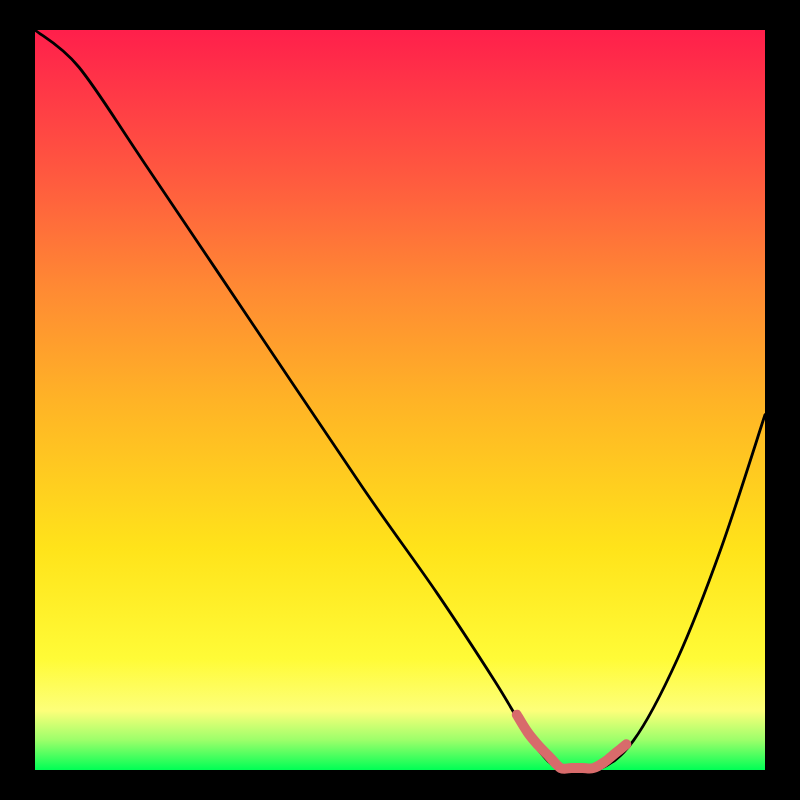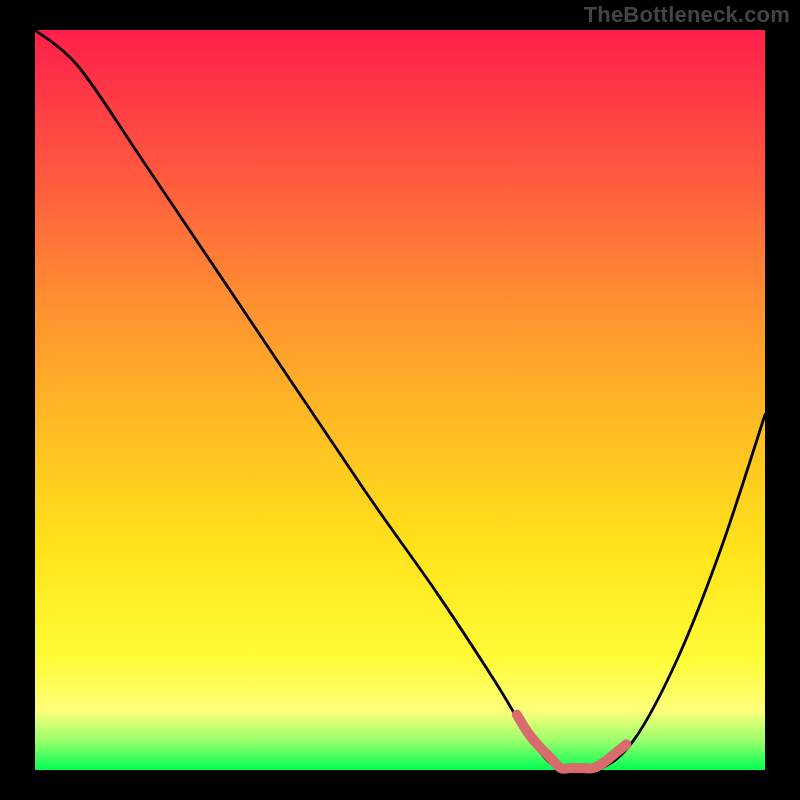--- a/index.html
+++ b/index.html
@@ -61,21 +61,20 @@
     width: 730px;
     height: 740px;
     overflow: visible;
   }
 </style>
 </head>
 <body>
 
 <div class="frame">
 
-  <div class="watermark">TheBottleneck.com</div>
 
   <div class="plot">
     <div class="gradient"></div>
 
     <svg class="curve" viewBox="0 0 730 740" preserveAspectRatio="none">
       <path d="M 0.0 0.0 C 7.3 6.2, 25.5 14.8, 43.8 37.0 C 62.0 59.2, 80.3 90.0, 109.5 133.2 C 138.7 176.4, 182.5 241.7, 219.0 296.0 C 255.5 350.3, 298.1 414.4, 328.5 458.8 C 358.9 503.2, 379.6 530.3, 401.5 562.4 C 423.4 594.5, 444.1 626.5, 459.9 651.2 C 475.7 675.9, 485.5 695.6, 496.4 710.4 C 507.4 725.2, 514.6 735.1, 525.6 740.0 C 536.6 744.9, 549.9 744.9, 562.1 740.0 C 574.3 735.1, 585.2 728.9, 598.6 710.4 C 612.0 691.9, 627.8 661.1, 642.4 629.0 C 657.0 596.9, 671.6 558.7, 686.2 518.0 C 700.8 477.3, 722.7 407.0, 730.0 384.8" fill="none" stroke="#000" stroke-width="2.8" stroke-linecap="round" stroke-linejoin="round"></path>
       <path d="M 481.8 684.7 C 483.6 687.7, 489.1 697.3, 492.8 702.5 C 496.4 707.7, 500.1 711.7, 503.7 715.8 C 507.3 719.9, 511.0 723.2, 514.6 726.9 C 518.3 730.6, 522.0 736.1, 525.6 738.0 C 529.3 739.9, 532.9 738.0, 536.5 738.0 C 540.2 738.0, 543.9 738.0, 547.5 738.0 C 551.1 738.0, 554.8 739.0, 558.5 738.0 C 562.1 737.0, 565.8 734.5, 569.4 732.1 C 573.0 729.6, 576.7 726.2, 580.4 723.2 C 584.0 720.2, 589.5 715.8, 591.3 714.3" fill="none" stroke="#d86b6b" stroke-width="10" stroke-linecap="round" stroke-linejoin="round"></path>
     </svg>
   </div>
 

